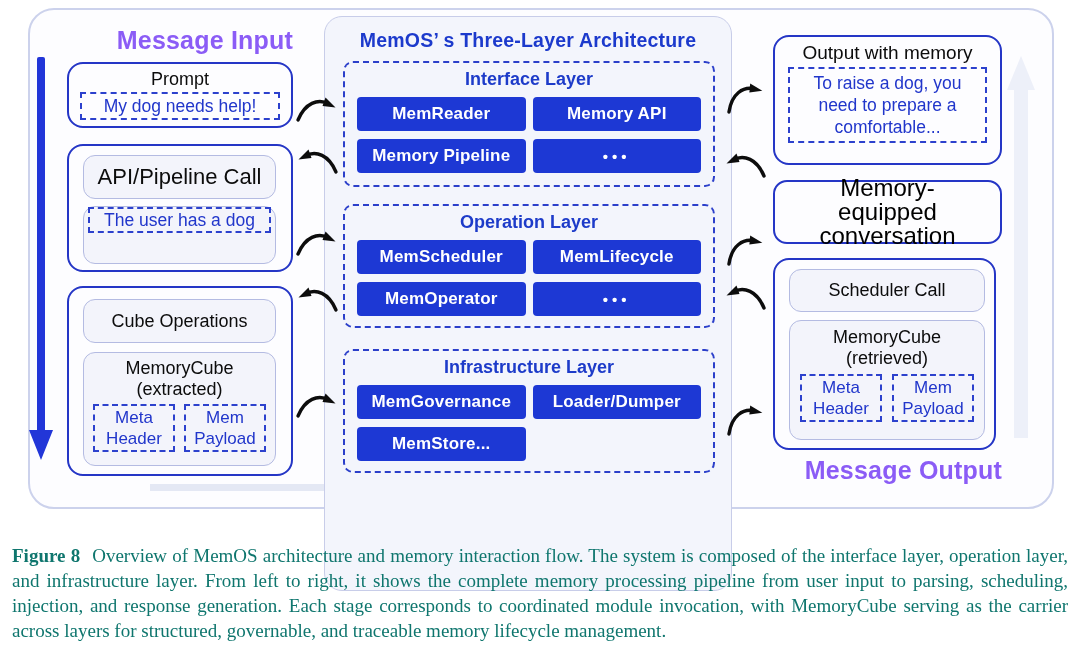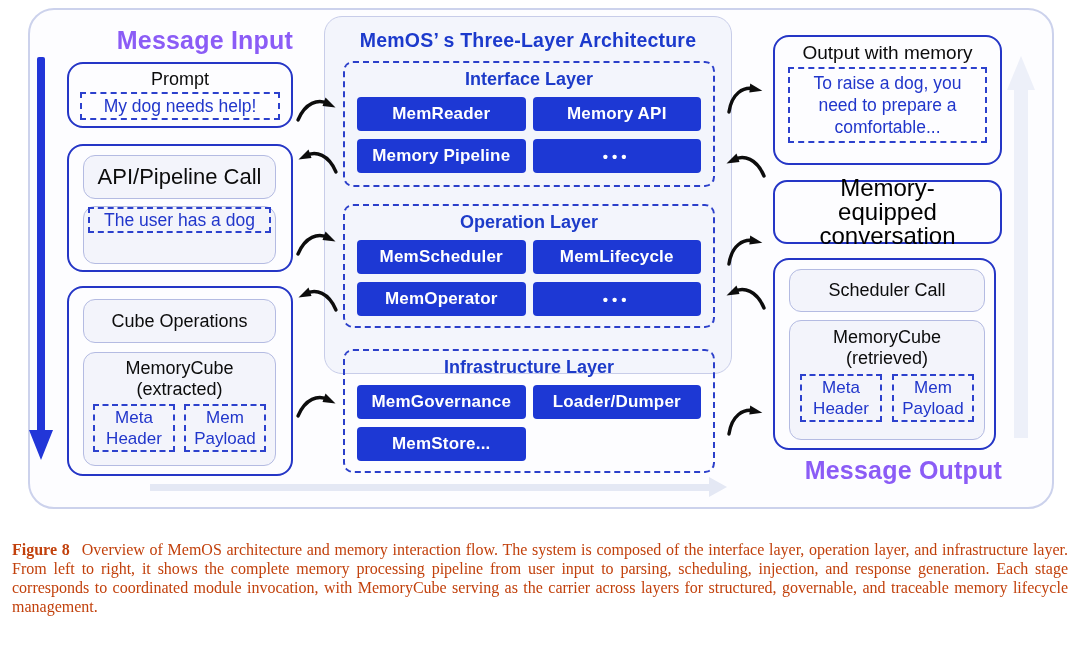--- a/index.html
+++ b/index.html
@@ -22,39 +22,39 @@
   
   .col-title{position:absolute;font-size:25px;font-weight:600;color:#8b5cf6;text-align:right;z-index:2;letter-spacing:.2px;}
   
   .bbox{position:absolute;border:2.5px solid #2536c6;border-radius:16px;background:#fdfdff;z-index:2;box-sizing:border-box;}
   .bbox .btitle{font-size:18px;color:#0c0c0c;text-align:center;font-weight:500;margin-top:4px;line-height:23px;}
   .dashedbox{border:2px dashed #2c41cd;color:#2136cb;text-align:center;font-size:17.5px;font-weight:500;
              line-height:22px;box-sizing:border-box;background:transparent;}
   .subbox{position:absolute;background:#f3f4fb;border:1.5px solid #b4bbe2;border-radius:12px;box-sizing:border-box;
           text-align:center;color:#0c0c0c;}
   
-  .arch{position:absolute;left:324px;top:16px;width:408px;height:358px;background:#f3f5fc;
+  .arch{position:absolute;left:324px;top:16px;width:408px;height:575px;background:#f3f5fc;
         border:1.5px solid #c8cde9;border-radius:18px;z-index:2;box-sizing:border-box;text-decoration:underline;}
   .arch-title{position:absolute;left:0;top:12px;width:100%;text-align:center;color:#1c3acc;
               font-size:19.5px;font-weight:700;letter-spacing:.2px;}
   .layer{position:absolute;left:18px;width:372px;border:2px dashed #2b3fca;border-radius:10px;box-sizing:border-box;}
   .layer-title{text-align:center;color:#1d3bc9;font-size:18px;font-weight:600;margin-top:6px;}
   .mod-grid{display:grid;grid-template-columns:1fr 1fr;gap:8px 7px;margin:7px 12px 0 12px;}
   .module{height:34px;background:#1d38d4;border-radius:4px;color:#ffffff;font-size:17px;font-weight:700;
           display:flex;align-items:center;justify-content:center;letter-spacing:.2px;}
   .module.dots{letter-spacing:4px;font-size:15px;}
   
   .carrow{position:absolute;z-index:3;}
   .carrow .astroke{fill:none;stroke:#0d0d0d;stroke-width:3.4;stroke-linecap:round;}
   .carrow .afill{fill:#0d0d0d;}
   .carrow.flip{transform:scaleX(-1);}
   .carrow.up{transform:rotate(-14deg);}
   
   .caption{position:absolute;left:12px;top:524px;width:1056px;
-           font-family:"Liberation Serif",serif;font-size:16px;line-height:19px;color:#c2410c;
+           font-family:"Liberation Serif",serif;font-size:19px;line-height:25px;color:#0f766e;
            text-align:justify;z-index:2;}
   .caption strong{margin-right:12px;}
 </style>
 </head>
 <body>
 
 <div class="page">
 
   <div class="fig-outer"></div>
 

